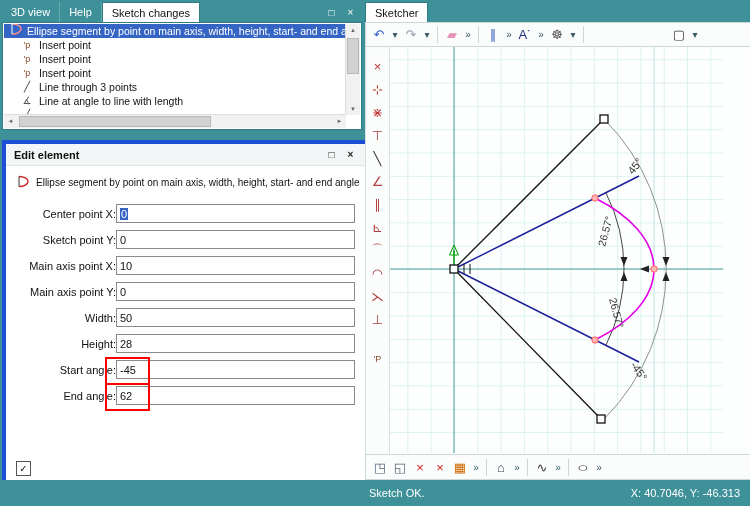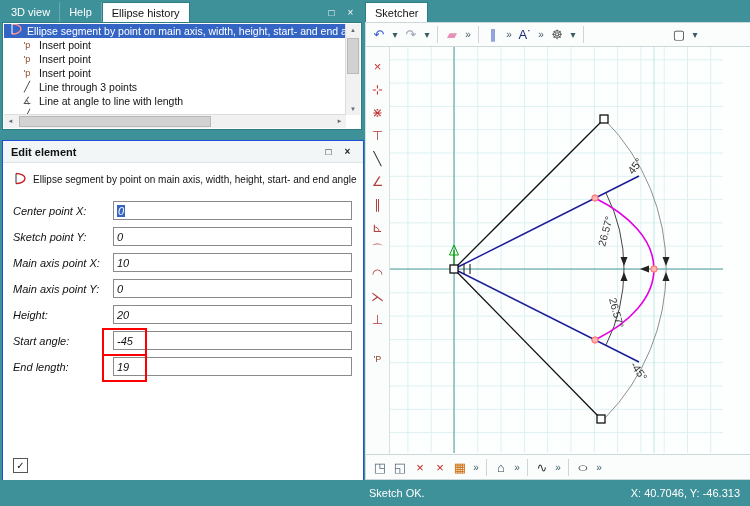--- a/index.html
+++ b/index.html
@@ -22,25 +22,25 @@
   .row.selected{background:#3464c4;color:#fff;}
   .licon{flex:0 0 16px;width:16px;text-align:center;font-size:9px;line-height:14px;}
   
   .vscroll{position:absolute;top:1px;right:1px;bottom:14px;width:14px;background:#f1f1f1;border-left:1px solid #ddd;}
   .hscroll{position:absolute;left:1px;bottom:1px;right:15px;height:13px;background:#f1f1f1;border-top:1px solid #ddd;}
   .sbtn{position:absolute;width:14px;height:12px;display:flex;align-items:center;justify-content:center;font-size:6px;color:#667;}
   .vthumb{position:absolute;left:1px;right:1px;top:14px;height:34px;background:#d2d2d2;border:1px solid #b8b8b8;}
   .hthumb{position:absolute;top:1px;bottom:1px;left:15px;width:190px;background:#d2d2d2;border:1px solid #b8b8b8;}
 
   
-  .edit-panel{position:absolute;left:2px;top:140px;width:360px;height:340px;background:#fff;border:1px solid #1d4ed8;}
+  .edit-panel{position:absolute;left:2px;top:140px;width:360px;height:340px;background:#fff;border:4px solid #1d4ed8;text-align:right;}
   .titlebar{height:21px;display:flex;align-items:center;padding:0 4px 0 8px;background:#f2f6f6;border-bottom:1px solid #dde6e7;font-weight:bold;}
   .desc{display:flex;align-items:center;gap:6px;padding:9px 6px 6px 8px;font-size:10px;white-space:nowrap;}
   .fields{padding-top:5px;}
-  .frow{position:relative;height:26px;display:flex;align-items:center;padding-left:10px;font-style:italic;}
+  .frow{position:relative;height:26px;display:flex;align-items:center;padding-left:10px;}
   .flabel{width:100px;}
   .finput{position:absolute;left:110px;top:3px;width:231px;height:17px;border:1px solid #8a8a8a;background:#fff;display:flex;align-items:center;padding:0 3px;font-size:11px;}
   .finput.selected .val{background:#3464c4;color:#fff;padding:0 1px;}
   .red-box{position:absolute;left:99px;top:0;width:41px;height:24px;border:2px solid #f00;pointer-events:none;}
   .apply-row{position:absolute;left:10px;bottom:8px;display:flex;align-items:center;gap:7px;}
   .checkbox{width:13px;height:13px;border:1px solid #555;background:#fff;display:flex;align-items:center;justify-content:center;font-size:10px;line-height:10px;}
 
   
   .right-col{position:absolute;left:365px;top:2px;width:453px;height:478px;}
   .r-toolbar{position:absolute;left:0;right:0;top:20px;height:25px;background:#fbfcfc;border:1px solid #ccd8d9;display:flex;align-items:center;gap:2px;padding:0 4px;box-sizing:border-box;}
@@ -74,21 +74,21 @@
 
   <div class="top-panel">
     <div class="tabbar">
       <div class="tab">
           <span>3D view</span>
         </div>
       <div class="tab">
           <span>Help</span>
         </div>
       <div class="tab active">
-          <span>Ellipse history</span>
+          <span>Sketch changes</span>
         </div>
       <div class="winbtns">
         <div class="winbtn">□</div>
         <div class="winbtn">×</div>
       </div>
     </div>
     <div class="list-panel">
       <div class="rows">
         <div class="row selected">
           <span class="licon">
@@ -173,36 +173,42 @@
             <span class="val">10</span>
           </div>
       </div>
       <div class="frow">
         <span class="flabel">Main axis point Y:</span>
         <div class="finput">
             <span class="val">0</span>
           </div>
       </div>
       <div class="frow">
+        <span class="flabel">Width:</span>
+        <div class="finput">
+            <span class="val">50</span>
+          </div>
+      </div>
+      <div class="frow">
         <span class="flabel">Height:</span>
         <div class="finput">
-            <span class="val">20</span>
+            <span class="val">28</span>
           </div>
       </div>
       <div class="frow">
         <span class="flabel">Start angle:</span>
         <div class="finput">
             <span class="val">-45</span>
           </div>
         <div class="red-box"></div>
       </div>
       <div class="frow">
-        <span class="flabel">End length:</span>
-        <div class="finput">
-            <span class="val">19</span>
+        <span class="flabel">End angle:</span>
+        <div class="finput">
+            <span class="val">62</span>
           </div>
         <div class="red-box"></div>
       </div>
     </div>
     <div class="apply-row">
       <span class="checkbox">
           <span>✓</span>
         </span>
     </div>
   </div>

